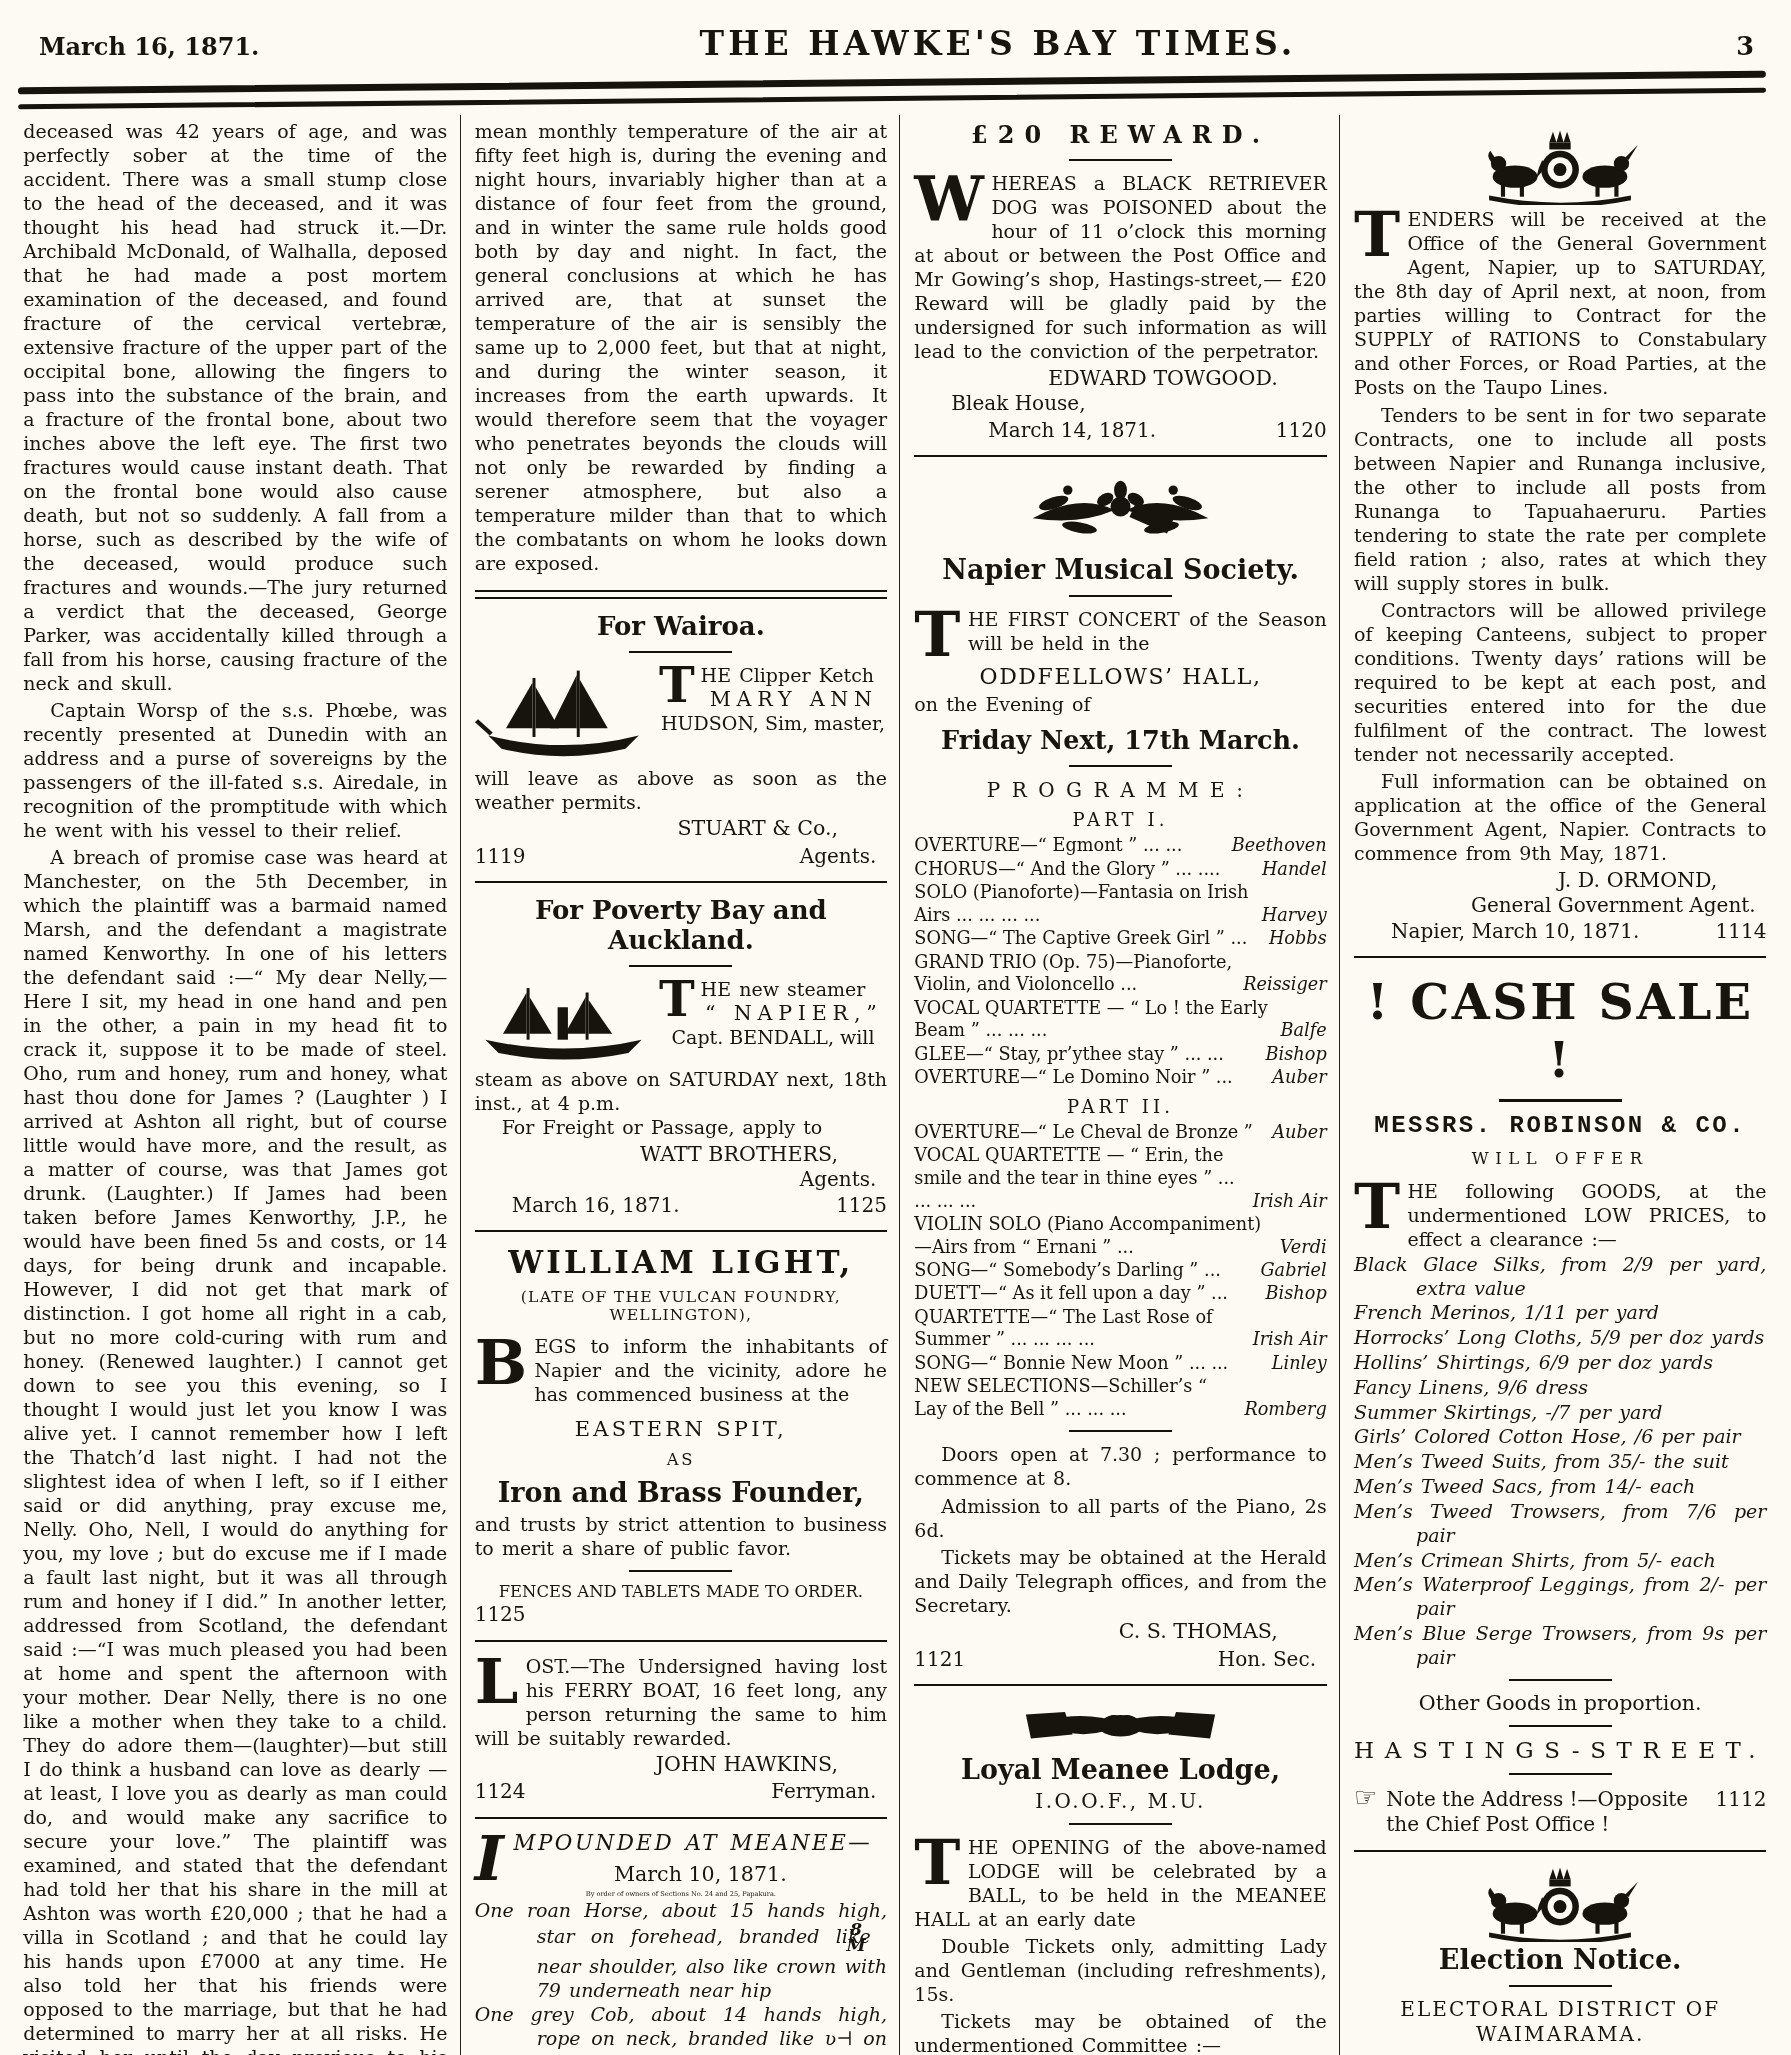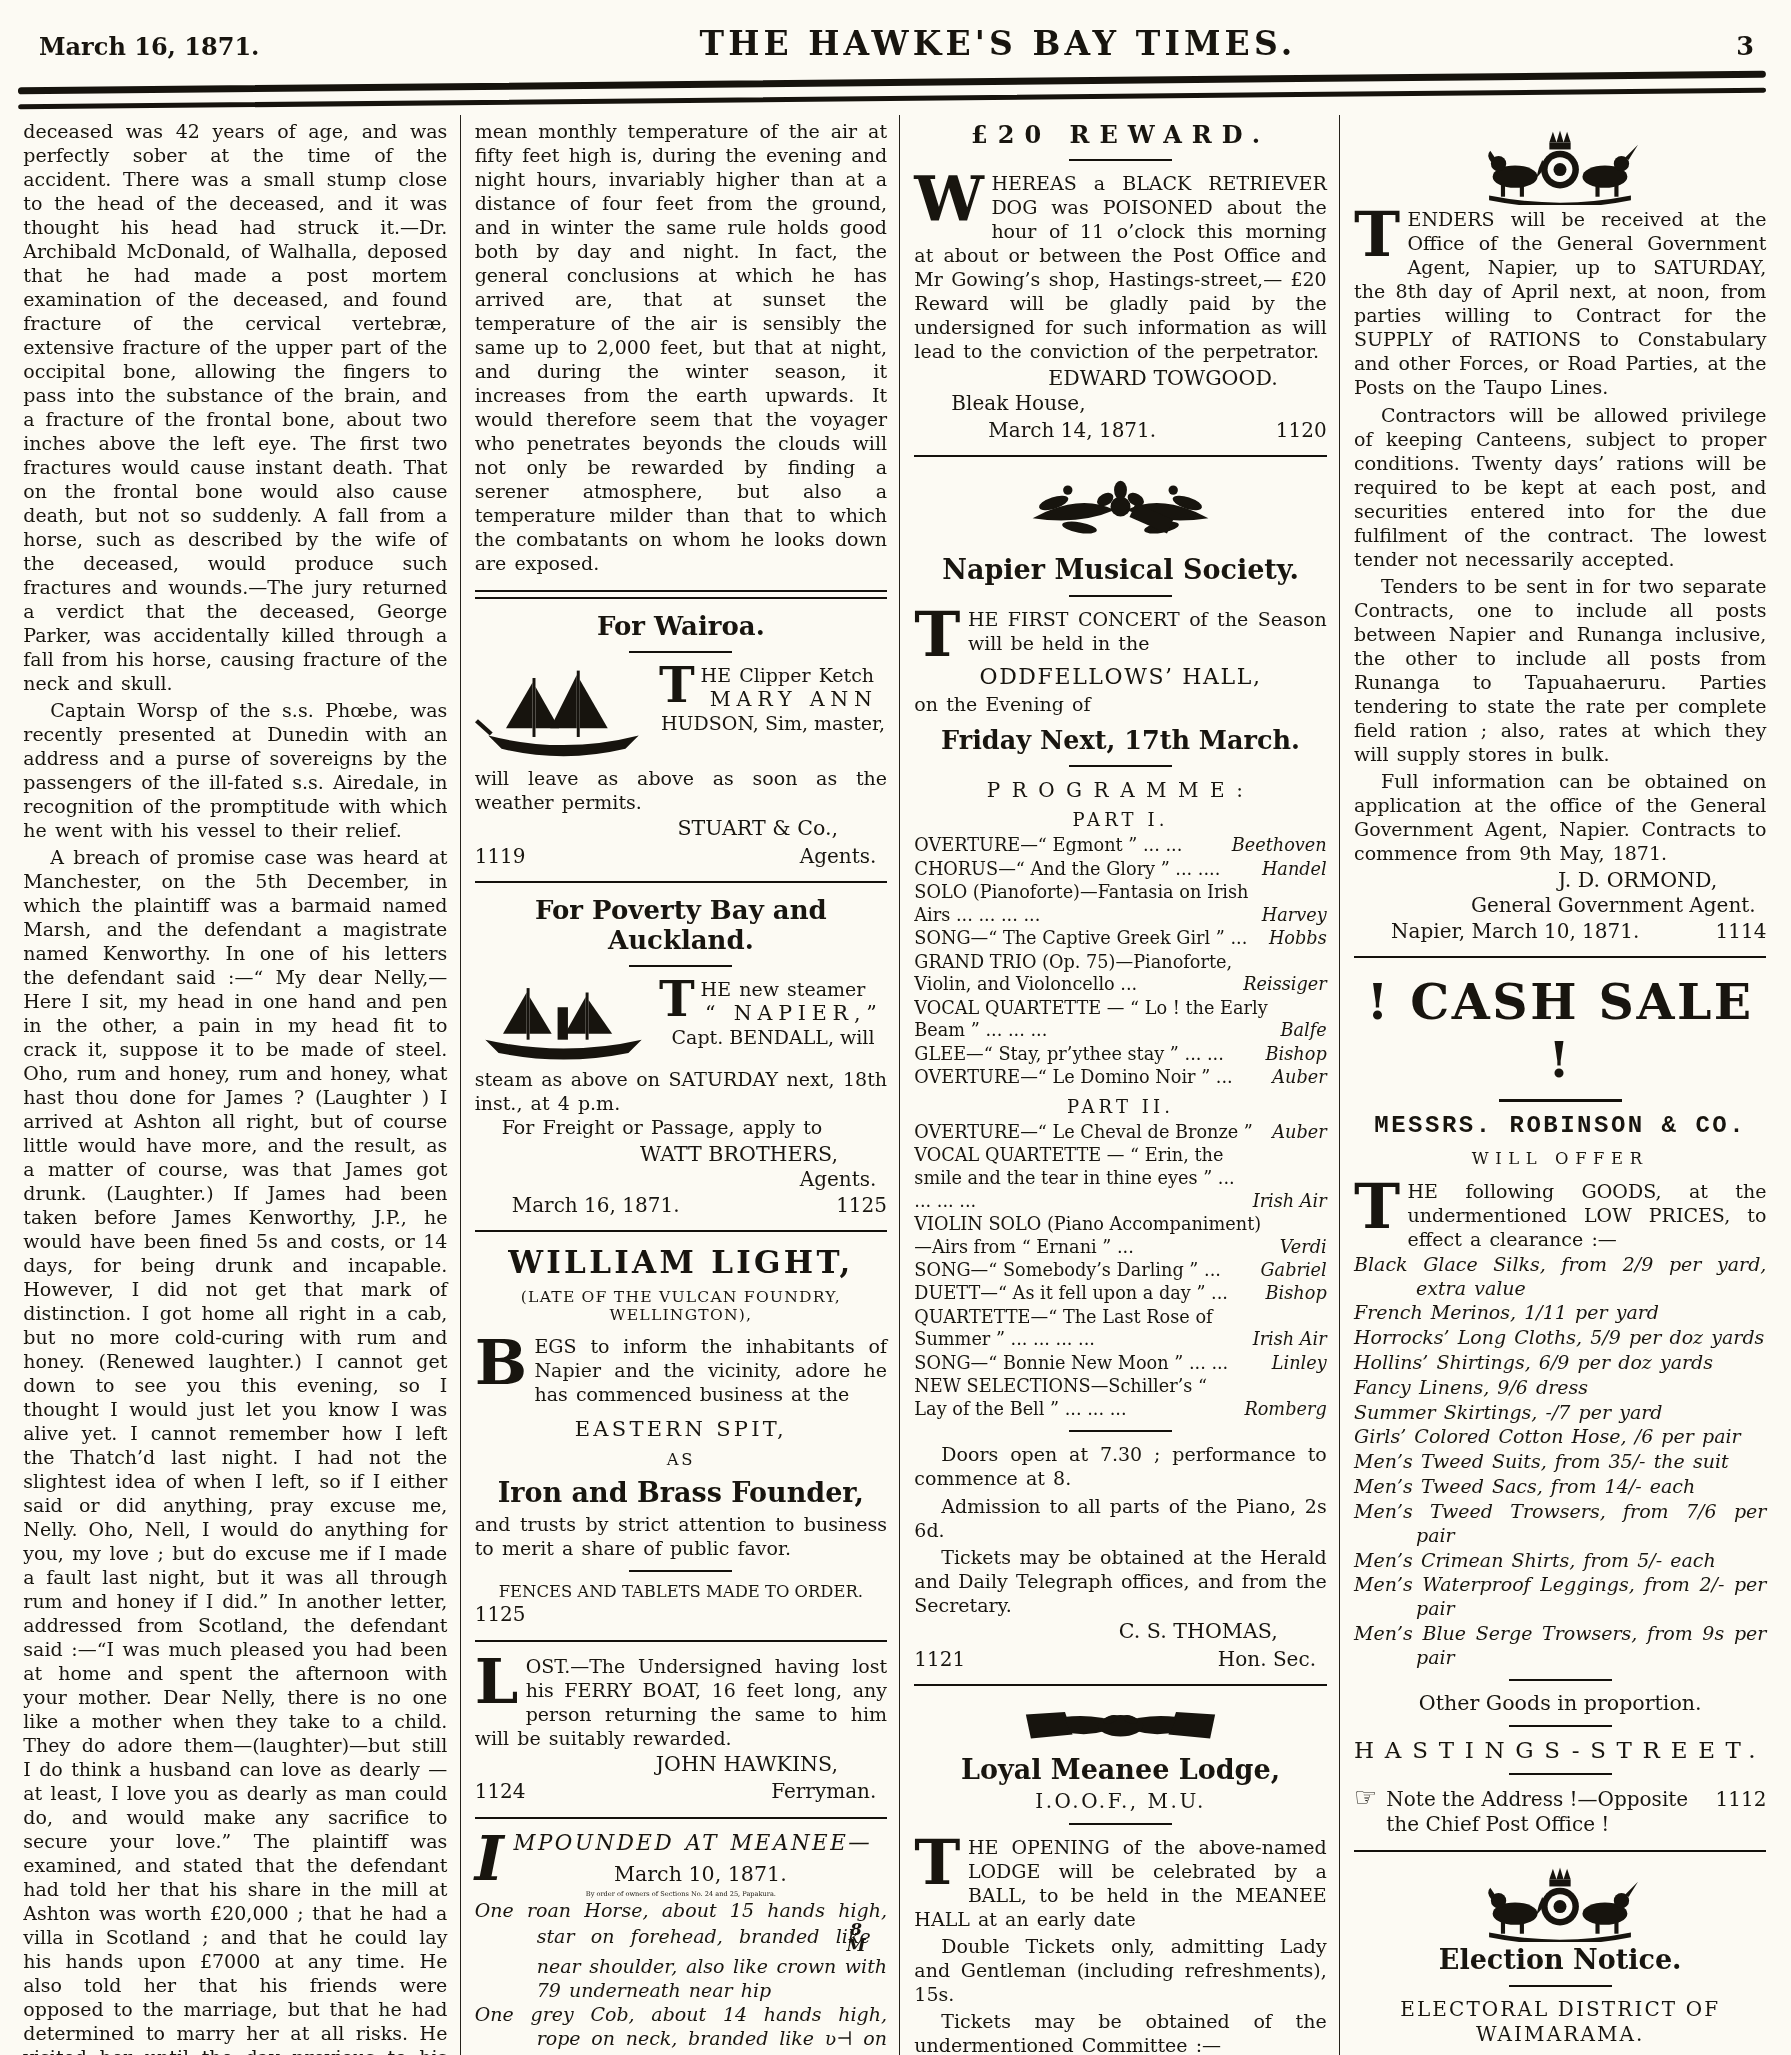--- a/index.html
+++ b/index.html
@@ -362,22 +362,22 @@
             <circle cx="180" cy="72" r="21" fill="#fcfaf3"></circle>
             <circle cx="180" cy="72" r="11"></circle>
             <rect x="162" y="26" width="36" height="12"></rect>
             <polygon points="162,26 168,8 174,26"></polygon>
               <polygon points="174,26 180,6 186,26"></polygon>
               <polygon points="186,26 192,8 198,26"></polygon>
             <path d="M60,116 Q180,140 300,116 L300,124 Q180,148 60,124 Z"></path>
           </svg>
         </div>
         <p class="p"><span class="dc">T</span><span>ENDERS will be received at the Office of the General Government Agent, Napier, up to SATURDAY, the 8th day of April next, at noon, from parties willing to Contract for the SUPPLY of RATIONS to Constabulary and other Forces, or Road Parties, at the Posts on the Taupo Lines.</span></p>
+        <p class="p ind mt">Tenders to be sent in for two separate Contracts, one to include all posts between Napier and Runanga inclusive, the other to include all posts from Runanga to Tapuahaeruru. Parties tendering to state the rate per complete field ration ; also, rates at which they will supply stores in bulk.</p>
         <p class="p ind mt">Contractors will be allowed privilege of keeping Canteens, subject to proper conditions. Twenty days’ rations will be required to be kept at each post, and securities entered into for the due fulfilment of the contract. The lowest tender not necessarily accepted.</p>
-        <p class="p ind mt">Tenders to be sent in for two separate Contracts, one to include all posts between Napier and Runanga inclusive, the other to include all posts from Runanga to Tapuahaeruru. Parties tendering to state the rate per complete field ration ; also, rates at which they will supply stores in bulk.</p>
         <p class="p ind mt">Full information can be obtained on application at the office of the General Government Agent, Napier. Contracts to commence from 9th May, 1871.</p>
         <div class="sig">J. D. ORMOND,</div>
         <div class="role">General Government Agent.</div>
         <div class="numrow">
           <span class="addr">Napier, March 10, 1871.</span>
           <span>1114</span>
         </div>
       </div>
 
       <div class="rule"></div>

